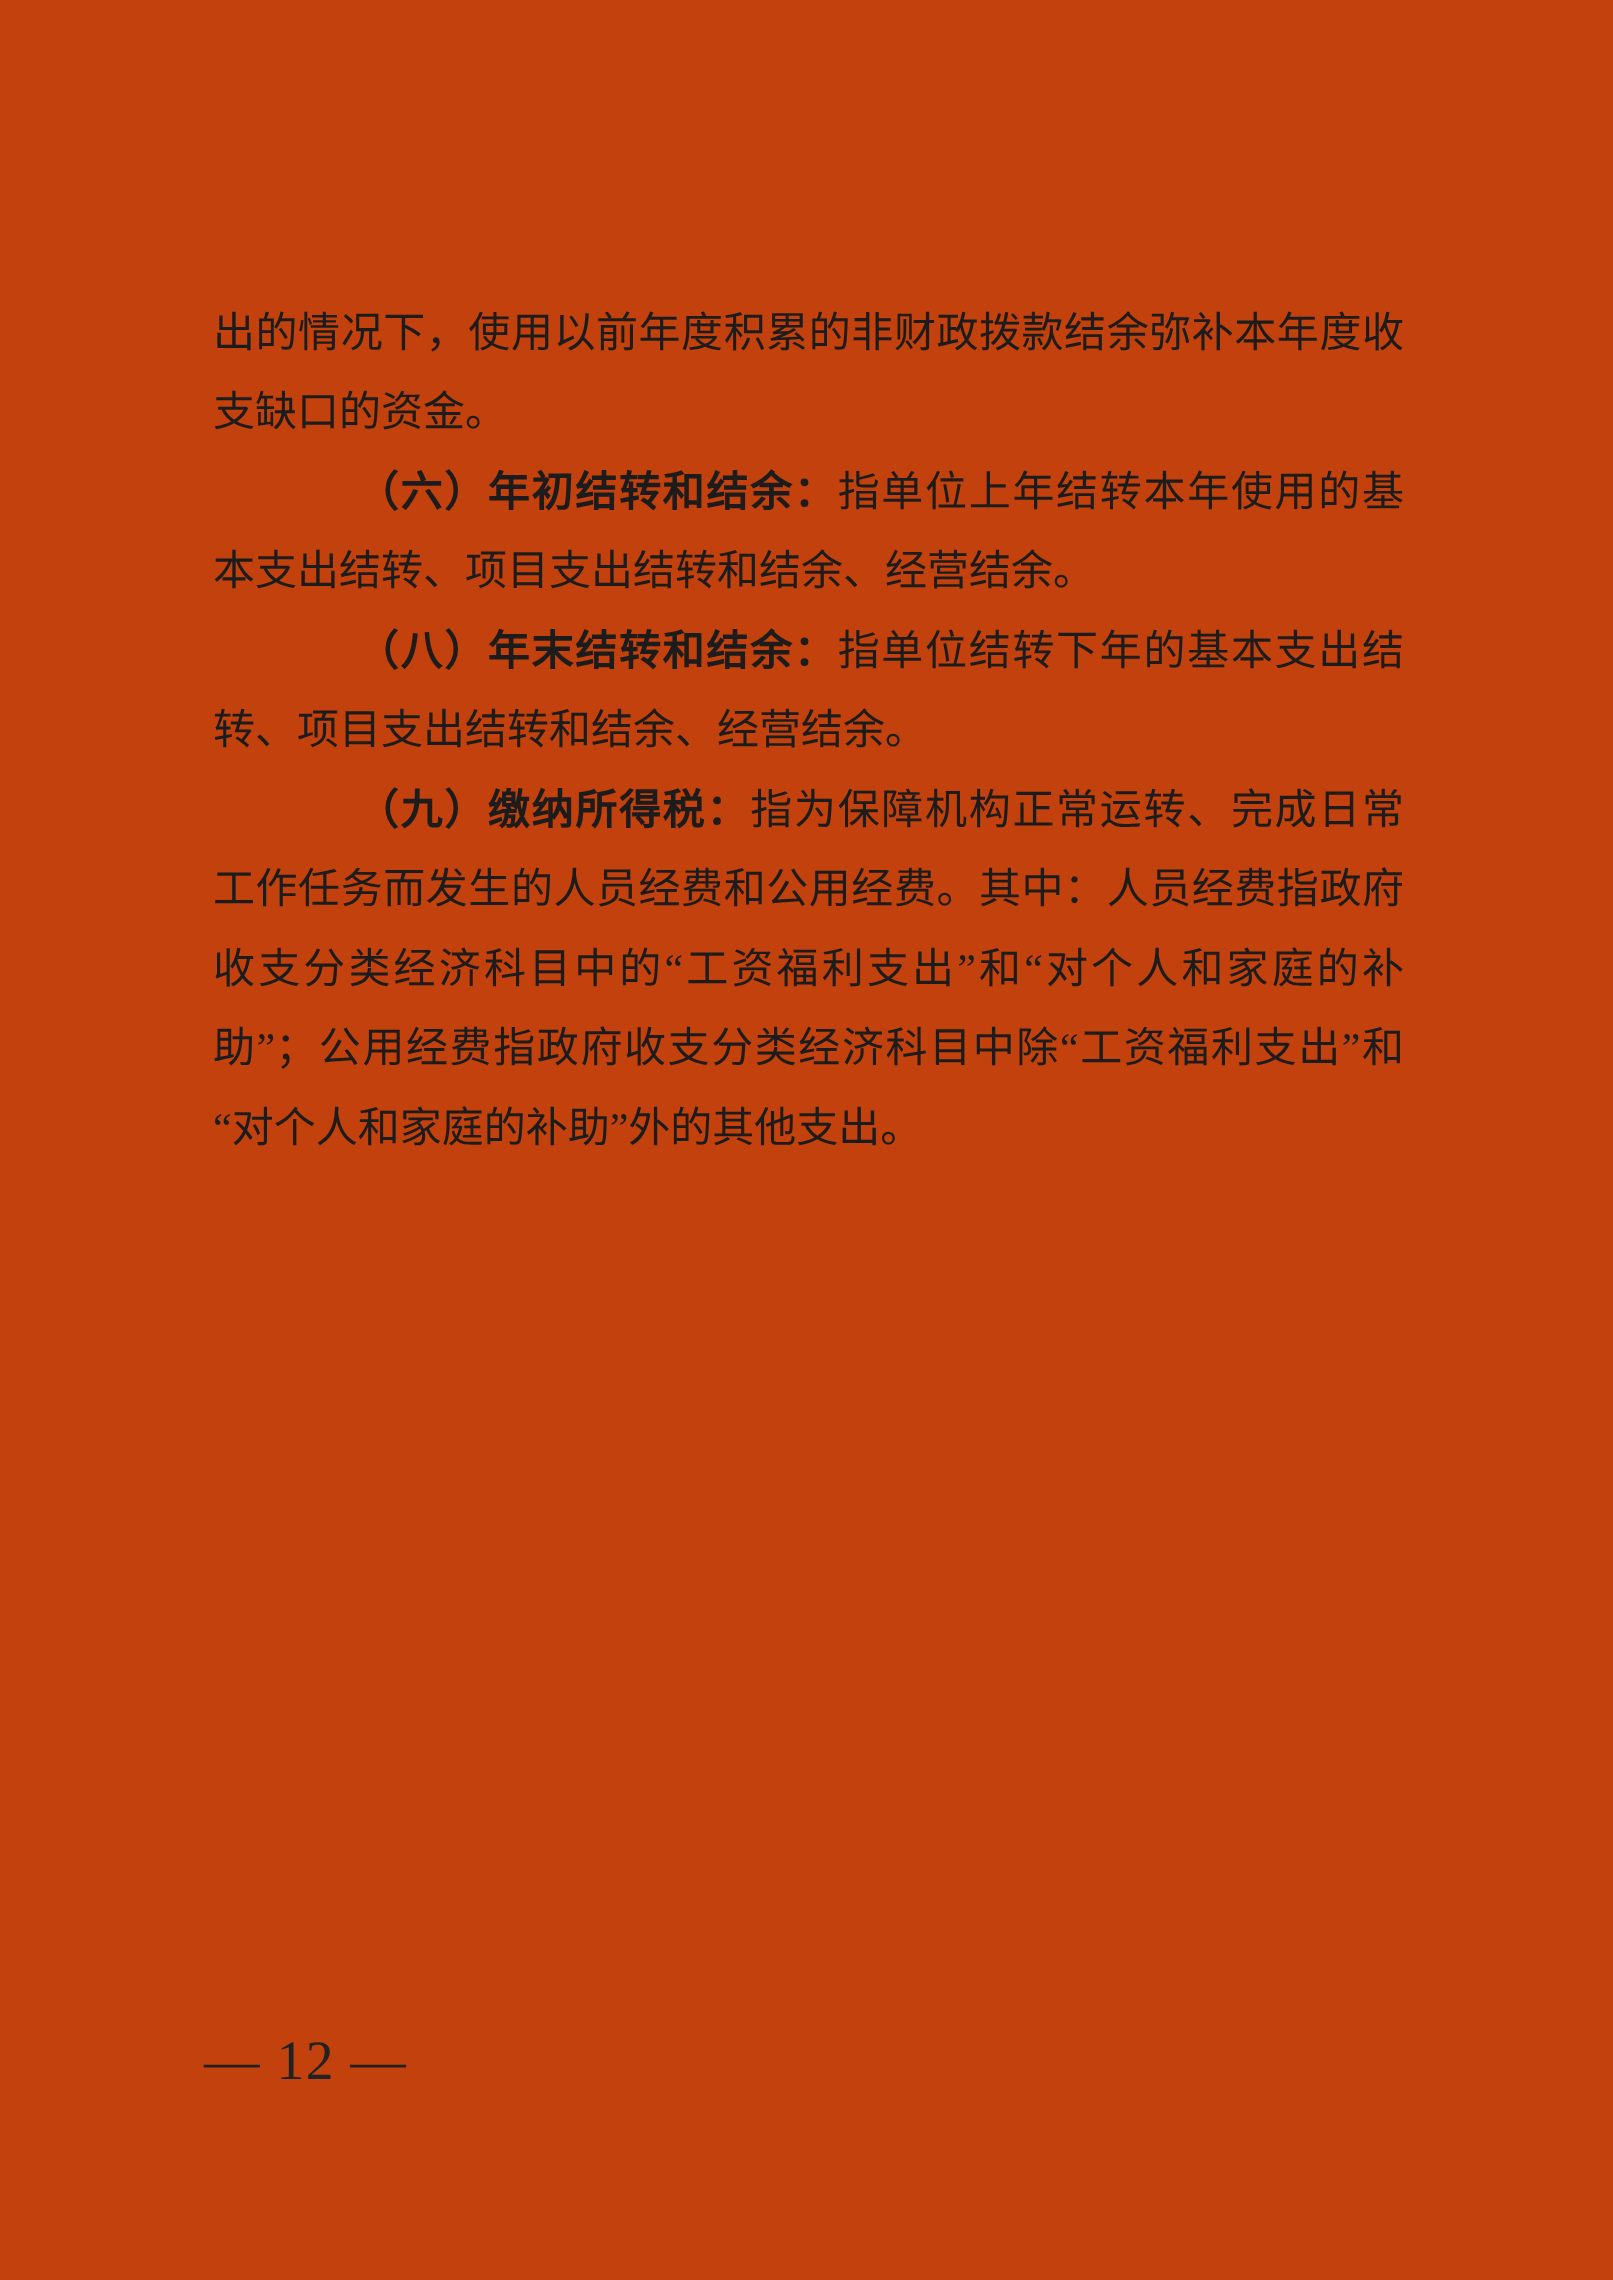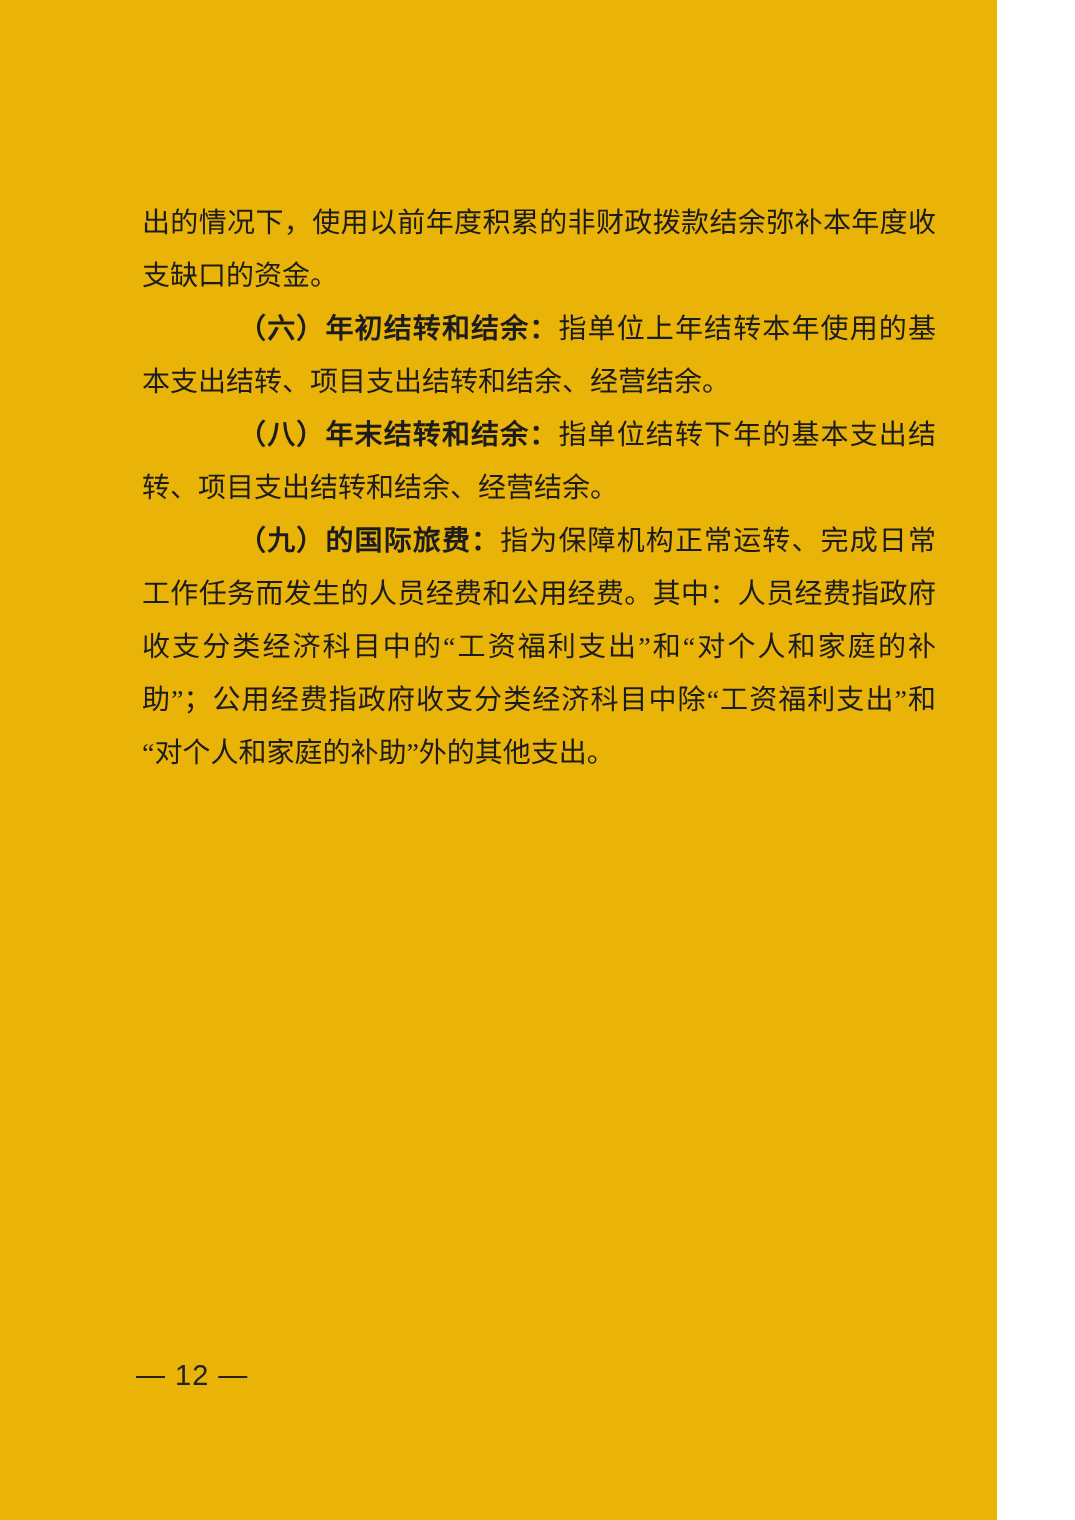--- a/index.html
+++ b/index.html
@@ -2,23 +2,23 @@
 <html lang="zh-CN"><head>
 <meta charset="utf-8">
 <style>
   html, body {
     margin: 0;
     padding: 0;
     background: #ffffff;
   }
   .page {
     position: relative;
-    width: 997px;
+    width: 1075px;
     height: 1520px;
-    background: #eab308;
+    background: #c2410c;
     overflow: hidden;
     font-family: "Liberation Serif", "DejaVu Serif", serif;
     color: #1c1c1c;
   }
   .doc-body {
     position: absolute;
     left: 142px;
     top: 196px;
     width: 794px;
     font-size: 28px;
@@ -39,31 +39,31 @@
     
   }
   .seg.term {
     font-weight: bold;
     margin-left: 34px;
   }
   .page-number {
     position: absolute;
     left: 136px;
     top: 1358px;
-    font-size: 29px;
+    font-size: 37px;
     line-height: 34px;
     letter-spacing: 1px;
     color: #222222;
-    font-family: Liberation Sans, sans-serif;
+    font-family: Liberation Serif, serif;
   }
 </style>
 </head>
 <body>
 
 <div class="page">
   <div class="doc-body">
       <p class="para"><span class="seg">出的情况下，使用以前年度积累的非财政拨款结余弥补本年度收支缺口的资金。</span></p>
       <p class="para indent"><span class="seg term">（六）年初结转和结余：</span><span class="seg">指单位上年结转本年使用的基本支出结转、项目支出结转和结余、经营结余。</span></p>
       <p class="para indent"><span class="seg term">（八）年末结转和结余：</span><span class="seg">指单位结转下年的基本支出结转、项目支出结转和结余、经营结余。</span></p>
-      <p class="para indent"><span class="seg term">（九）的国际旅费：</span><span class="seg">指为保障机构正常运转、完成日常工作任务而发生的人员经费和公用经费。其中：人员经费指政府收支分类经济科目中的“工资福利支出”和“对个人和家庭的补助”；公用经费指政府收支分类经济科目中除“工资福利支出”和“对个人和家庭的补助”外的其他支出。</span></p>
+      <p class="para indent"><span class="seg term">（九）缴纳所得税：</span><span class="seg">指为保障机构正常运转、完成日常工作任务而发生的人员经费和公用经费。其中：人员经费指政府收支分类经济科目中的“工资福利支出”和“对个人和家庭的补助”；公用经费指政府收支分类经济科目中除“工资福利支出”和“对个人和家庭的补助”外的其他支出。</span></p>
     </div>
   <div class="page-number">— 12 —</div>
 </div>
 
 </body></html>

